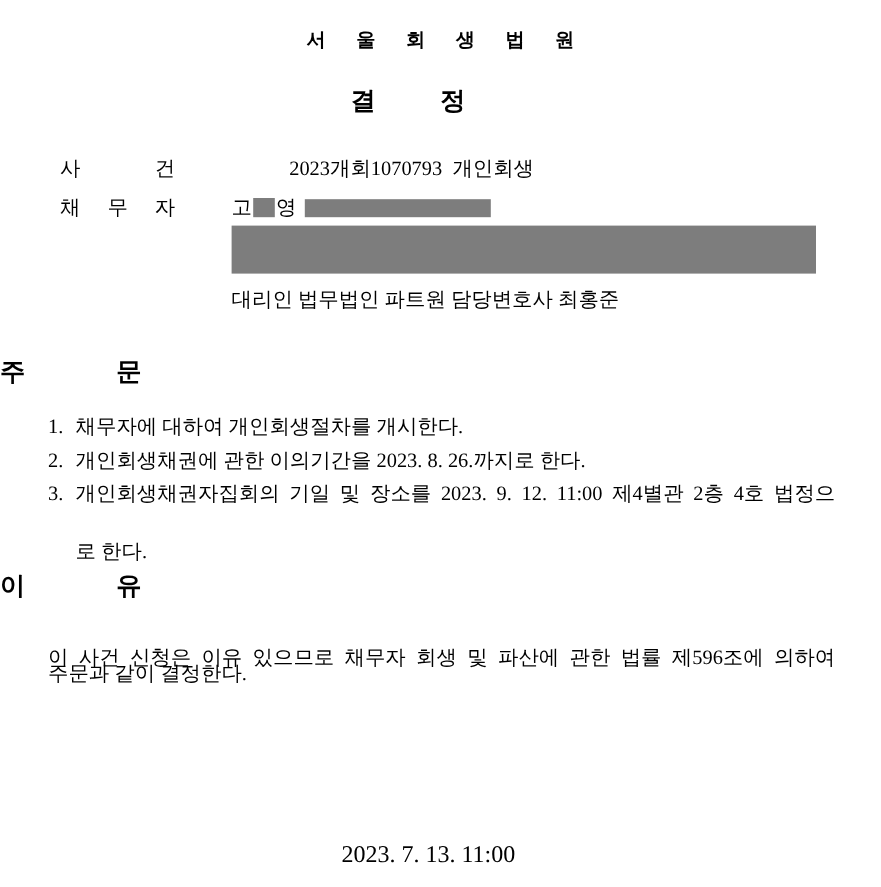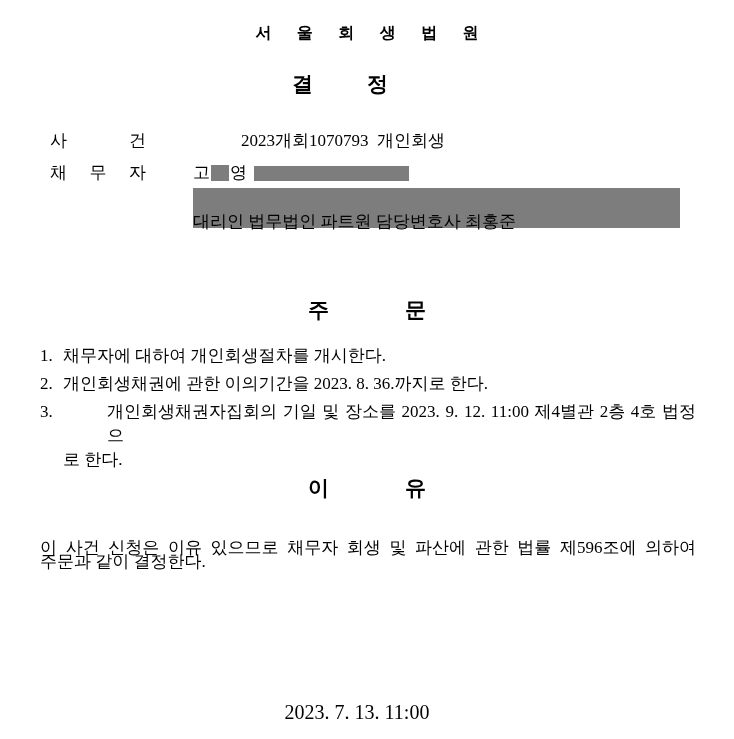--- a/index.html
+++ b/index.html
@@ -31,21 +31,20 @@
     text-align: center;
     font-family: "Liberation Sans", "DejaVu Sans", sans-serif;
     font-weight: bold;
     font-size: 21px;
     word-spacing: 48px;
     white-space: pre;
     padding-left: 20px;
   }
   .section-heading {
     left: 0; top: 0; width: 734px;
-    text-align: center;
     font-family: "Liberation Sans", "DejaVu Sans", sans-serif;
     font-weight: bold;
     font-size: 21px;
     word-spacing: 70px;
     white-space: pre;
   }
   .heading-jumun { top: 296px; }
   .heading-iyu  { top: 474px; }
 
   
@@ -64,30 +63,30 @@
     left: 193px; top: 161px;
     display: flex;
     align-items: center;
     line-height: 24px;
   }
   .redaction { display: inline-block; }
   .redact-name-mid  { width: 18px;  height: 16px; margin: 0 1px; }
   .redact-name-rest { width: 155px; height: 15px; margin-left: 7px; }
   .redact-block { left: 193px; top: 188px; width: 487px; height: 40px; }
 
-  .attorney-line { left: 193px; top: 210px; line-height: 24px; }
+  .attorney-line { left: 193px; top: 238px; line-height: 24px; }
 
   
   .order-item { left: 40px; width: 656px; display: flex; line-height: 24px; }
   .order-item .num { flex: 0 0 23px; }
   .order-item .txt { flex: 1 1 auto; }
   .item-1 { top: 344px; }
   .item-2 { top: 372px; }
   .item-3 { top: 400px; }
-  .item-3 .txt { text-align: justify; text-align-last: justify; margin-left: 44px; }
+  .item-3 .txt { text-align: justify; text-align-last: justify; }
   .item-3-cont { left: 63px; top: 448px; line-height: 24px; }
 
   
   .reason-line { left: 40px; width: 656px; line-height: 24px; }
   .reason-1 { top: 522px; text-align: justify; text-align-last: justify; margin-top: 14px; }
   .reason-2 { top: 550px; }
 
   
   .footer-date {
     left: 0; top: 701px; width: 714px;
@@ -122,21 +121,21 @@
 
   <div class="abs section-heading heading-jumun">주 문</div>
 
   <div class="abs order-item item-1">
     <span class="num">1.</span>
     <span class="txt">채무자에 대하여 개인회생절차를 개시한다.</span>
   </div>
 
   <div class="abs order-item item-2">
     <span class="num">2.</span>
-    <span class="txt">개인회생채권에 관한 이의기간을 2023. 8. 36.까지로 한다.</span>
+    <span class="txt">개인회생채권에 관한 이의기간을 2023. 8. 26.까지로 한다.</span>
   </div>
 
   <div class="abs order-item item-3">
     <span class="num">3.</span>
     <span class="txt">개인회생채권자집회의 기일 및 장소를 2023. 9. 12. 11:00 제4별관 2층 4호 법정으</span>
   </div>
   <div class="abs item-3-cont">로 한다.</div>
 
   <div class="abs section-heading heading-iyu">이 유</div>
 

